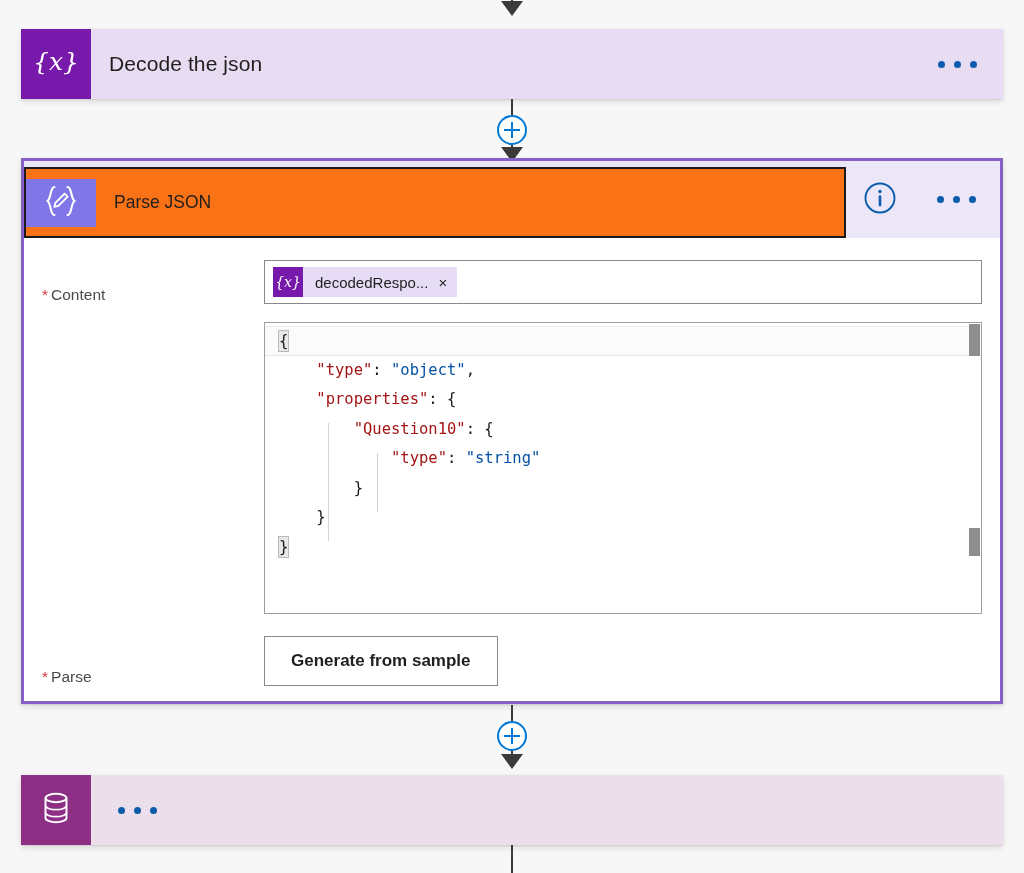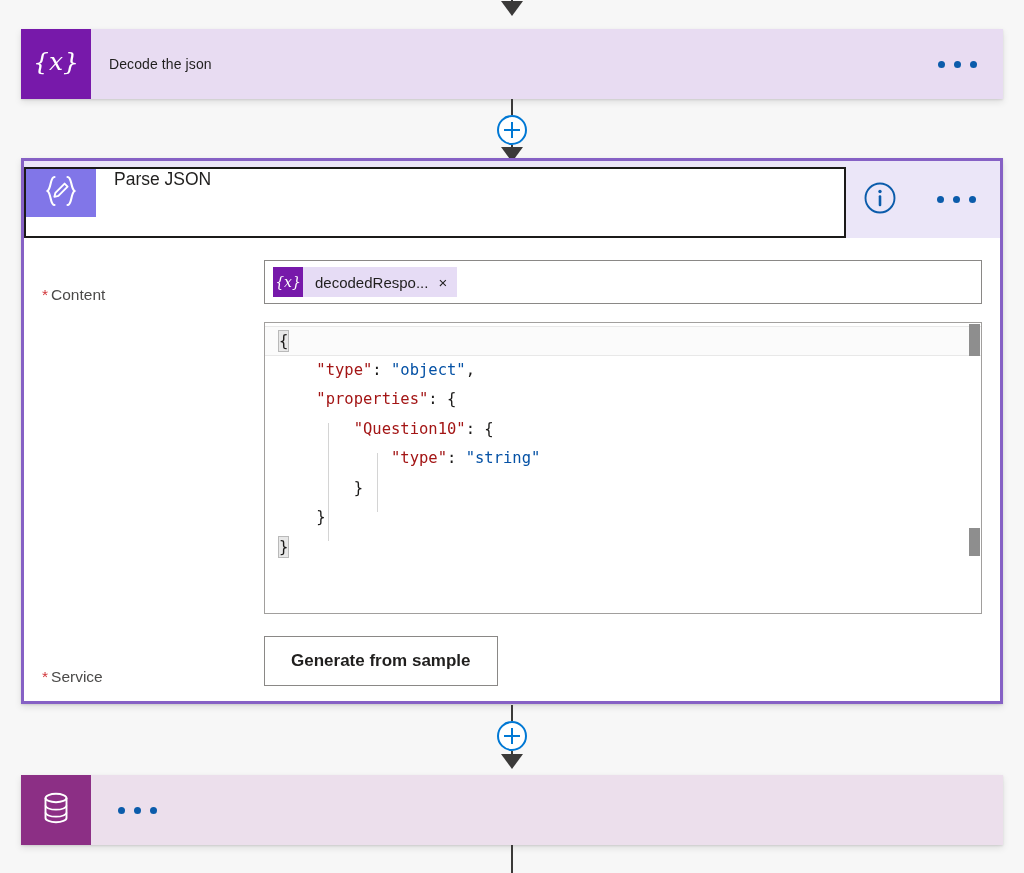--- a/index.html
+++ b/index.html
@@ -97,21 +97,21 @@
     flex: none;
     display: flex;
     align-items: center;
     justify-content: center;
   }
   .card-title {
     flex: 1 1 auto;
     display: flex;
     align-items: center;
     padding-left: 18px;
-    font-size: 14px;
+    font-size: 21px;
     color: #201f1e;
     letter-spacing: .1px;
   }
   .card-menu {
     flex: none;
     width: 92px;
     display: flex;
     align-items: center;
     justify-content: center;
     cursor: pointer;
@@ -142,25 +142,25 @@
   }
   #parse-header {
     height: 77px;
     background: #ebe6f8;
     display: flex;
     align-items: stretch;
     box-sizing: border-box;
   }
   .header-selected {
     display: flex;
-    align-items: flex-start;
+    align-items: center;
     flex: 1 1 auto;
     border: 2px solid #1b1a19;
     box-sizing: border-box;
-    background: #ffffff;
+    background: #f97316;
     max-width: 822px;
     margin-top: 6px;
   }
   .header-icon {
     width: 70px;
     flex: none;
     display: flex;
     align-items: center;
     justify-content: center;
     background: #8176e8;
@@ -431,21 +431,21 @@
               </span>
               <span class="token-text">decodedRespo...</span>
               <span class="token-x">×</span>
             </span>
           </div>
         </div>
       </div>
 
       <div class="field-row">
         <div class="field-label">
-          <span class="req-star">*</span><span>Service</span>
+          <span class="req-star">*</span><span>Parse</span>
         </div>
         <div class="field-control">
           <div class="code-editor">
             <div class="code-area" id="code-area"><div class="code-line active"><span></span><span class="tok-punc bracket-match">{</span></div><div class="code-line"><span>    </span><span class="tok-key">"type"</span><span class="tok-punc">: </span><span class="tok-str">"object"</span><span class="tok-punc">,</span></div><div class="code-line"><span>    </span><span class="tok-key">"properties"</span><span class="tok-punc">: {</span></div><div class="code-line"><span>        </span><span class="tok-key">"Question10"</span><span class="tok-punc">: {</span></div><div class="code-line"><span>            </span><span class="tok-key">"type"</span><span class="tok-punc">: </span><span class="tok-str">"string"</span></div><div class="code-line"><span>        </span><span class="tok-punc">}</span></div><div class="code-line"><span>    </span><span class="tok-punc">}</span></div><div class="code-line"><span></span><span class="tok-punc bracket-match">}</span></div></div>
             <div class="indent-guide" style="left:63px; top:100px; height:118px;"></div>
             <div class="indent-guide" style="left:112px; top:130px; height:59px;"></div>
             <div class="editor-scroll">
               <div class="scroll-thumb" style="top:1px; height:32px;"></div>
               <div class="scroll-thumb" style="top:205px; height:28px;"></div>
             </div>

